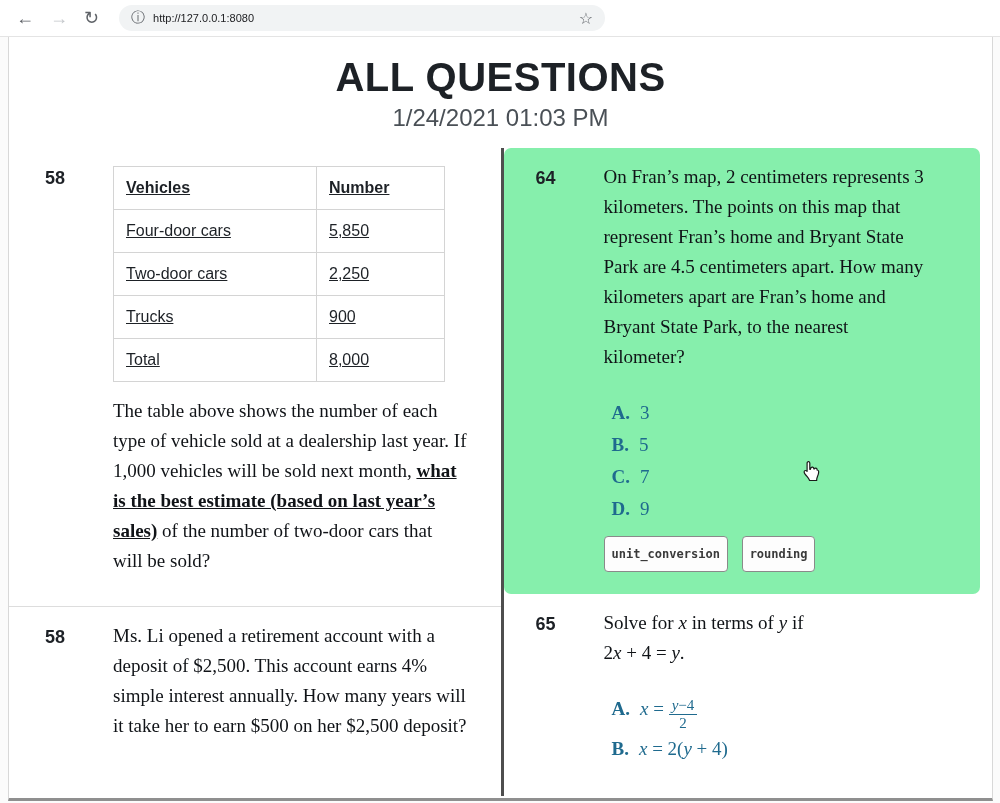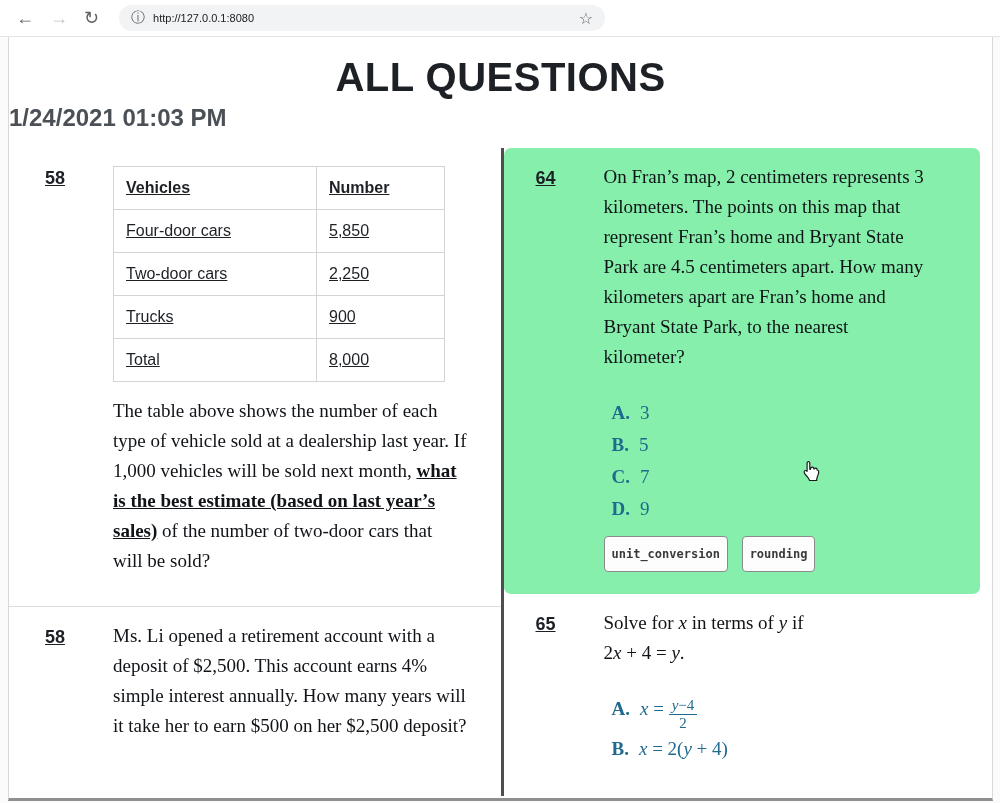--- a/index.html
+++ b/index.html
@@ -29,34 +29,34 @@
     position:absolute; top:37px; left:8px; right:7px; bottom:2px;
     background:#fff; overflow:hidden;
     border-left:1px solid #d8d8d8; border-right:1px solid #d8d8d8;
     border-bottom:3px solid #8f8f8f;
   }
   .page-title {
     margin:18px 0 4px 0; text-align:center;
     font-size:40px; font-weight:700; letter-spacing:0.5px; color:#1d2126;
   }
   .timestamp {
-    font-size:24px; color:#4a5056; margin:0 0 16px 0; font-weight:700;
+    text-align:center; font-size:24px; color:#4a5056; margin:0 0 16px 0; font-weight:400;
   }
   
   .questions { display:flex; align-items:stretch; min-height:620px; }
   .col { width:50%; }
   .col-left { }
   .col-right { border-left:3px solid #4e4e4e; padding-right:12px; }
   .question { display:flex; padding:14px 0 30px 0; }
   .col-left .question { padding-left:26px; }
   .col-right .question { padding-left:22px; }
   .col-left .question + .question { border-top:1px solid #ddd; }
   .qnum {
     flex:0 0 78px; font-size:18px; font-weight:700; color:#1d2126;
-    padding-top:6px; padding-left:10px;text-decoration:underline;
+    padding-top:6px; padding-left:10px;
   }
   .qcontent {
     flex:1; font-family:"Liberation Serif", serif; font-size:19px;
     line-height:30px; color:#101317;
   }
   .col-left .qcontent { padding-right:34px; }
   .col-right .qcontent { padding-right:48px; }
   .question.highlight { background:#86efac; padding-bottom:22px;border-radius:7px; }
   
   table.data-table {

